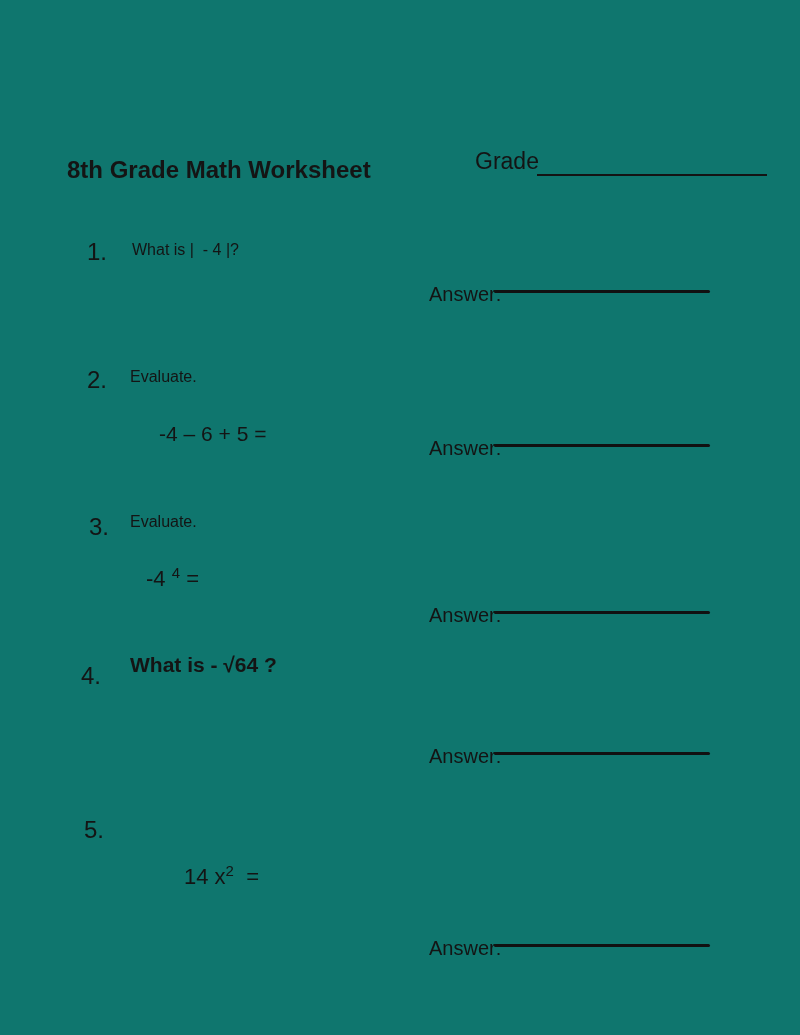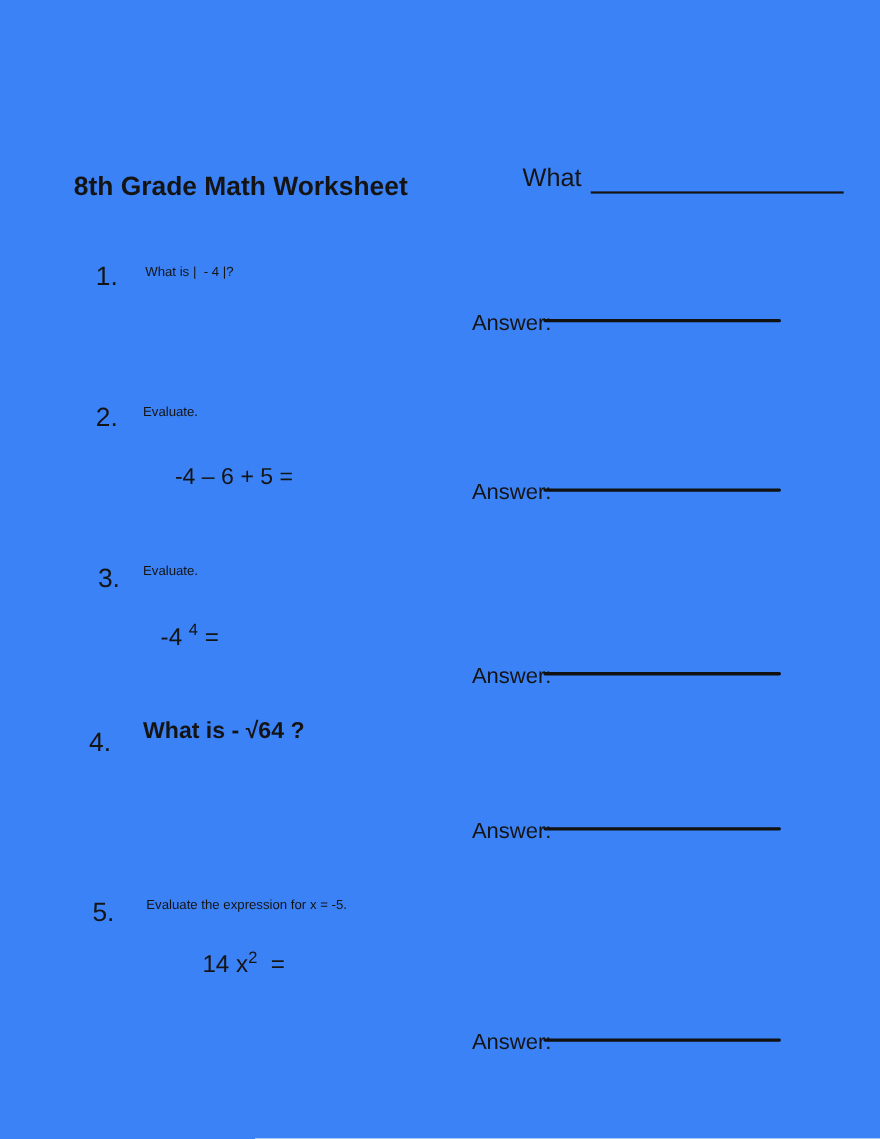--- a/index.html
+++ b/index.html
@@ -4,33 +4,33 @@
 <style>
   html, body {
     margin: 0;
     padding: 0;
     background: #ffffff;
   }
   .page {
     position: relative;
     width: 800px;
     height: 1035px;
-    background: #3b82f6;
+    background: #0f766e;
     font-family: "Liberation Sans", sans-serif;
     color: #141414;
     overflow: hidden;
   }
   .abs { position: absolute; line-height: 1.15; }
   [data-bind] { white-space: pre; }
 
   .title   { font-size: 24px; font-weight: 700; }
   .name-lb { font-size: 23px; }
   .subtt   { font-size: 20px; }
   .qnum    { font-size: 24px; }
-  .qtext   { font-size: 12px; }
+  .qtext   { font-size: 16px; }
   .qtext-lg{ font-size: 21px; font-weight: bold; }
   .expr    { font-size: 21px; }
   .expr-lg { font-size: 22px; }
   .expr sup, .expr-lg sup {
     font-size: 0.68em;
     vertical-align: super;
     line-height: 0;
   }
   .ans-lb  { font-size: 20px; }
 
@@ -48,21 +48,21 @@
     border-radius: 2px;
   }
 </style>
 </head>
 <body>
 
 <div class="page">
 
   <div class="abs title" style="left:67px; top:156px;" data-bind="header.title">8th Grade Math Worksheet</div>
 
-  <div class="abs name-lb" style="left:475px; top:148px;" data-bind="header.name_label">What</div>
+  <div class="abs name-lb" style="left:475px; top:148px;" data-bind="header.name_label">Grade</div>
   <div class="name-line" style="left:537px; top:174px;"></div>
 
 
   <div class="abs qnum" style="left:87px; top:238px;" data-bind="questions.0.number">1.</div>
   <div class="abs qtext" style="left:132px; top:241px;" data-bind="questions.0.text">What is |  - 4 |?</div>
   <div class="abs ans-lb" style="left:429px; top:283px;" data-bind="questions.0.answer_label">Answer:</div>
   <div class="ans-line" style="left:494px; top:290px;"></div>
 
   <div class="abs qnum" style="left:87px; top:366px;" data-bind="questions.1.number">2.</div>
   <div class="abs qtext" style="left:130px; top:368px;" data-bind="questions.1.text">Evaluate.</div>
@@ -75,18 +75,17 @@
   <div class="abs expr-lg" style="left:146px; top:566px;"><span data-bind="questions.2.expression_base">-4 </span><sup data-bind="questions.2.expression_sup">4</sup><span data-bind="questions.2.expression_tail"> =</span></div>
   <div class="abs ans-lb" style="left:429px; top:604px;" data-bind="questions.2.answer_label">Answer:</div>
   <div class="ans-line" style="left:494px; top:611px;"></div>
 
   <div class="abs qnum" style="left:81px; top:662px;" data-bind="questions.3.number">4.</div>
   <div class="abs qtext-lg" style="left:130px; top:653px;" data-bind="questions.3.text">What is - √64 ?</div>
   <div class="abs ans-lb" style="left:429px; top:745px;" data-bind="questions.3.answer_label">Answer:</div>
   <div class="ans-line" style="left:494px; top:752px;"></div>
 
   <div class="abs qnum" style="left:84px; top:816px;" data-bind="questions.4.number">5.</div>
-  <div class="abs qtext" style="left:133px; top:816px;" data-bind="questions.4.text">Evaluate the expression for x = -5.</div>
   <div class="abs expr-lg" style="left:184px; top:864px;"><span data-bind="questions.4.expression_base">14 x</span><sup data-bind="questions.4.expression_sup">2</sup><span data-bind="questions.4.expression_tail">  =</span></div>
   <div class="abs ans-lb" style="left:429px; top:937px;" data-bind="questions.4.answer_label">Answer:</div>
   <div class="ans-line" style="left:494px; top:944px;"></div>
 
 </div>
 
 </body></html>

